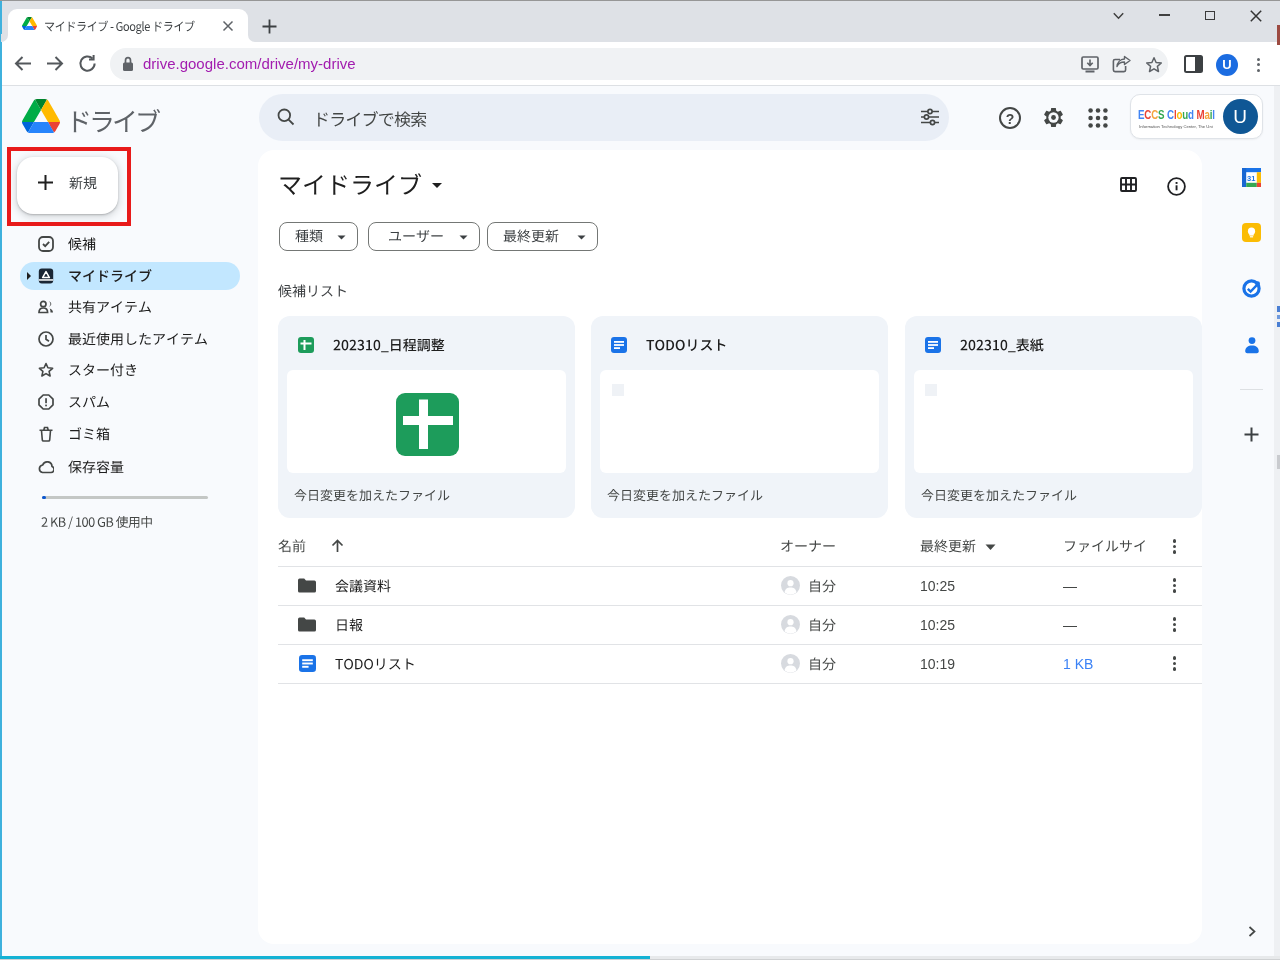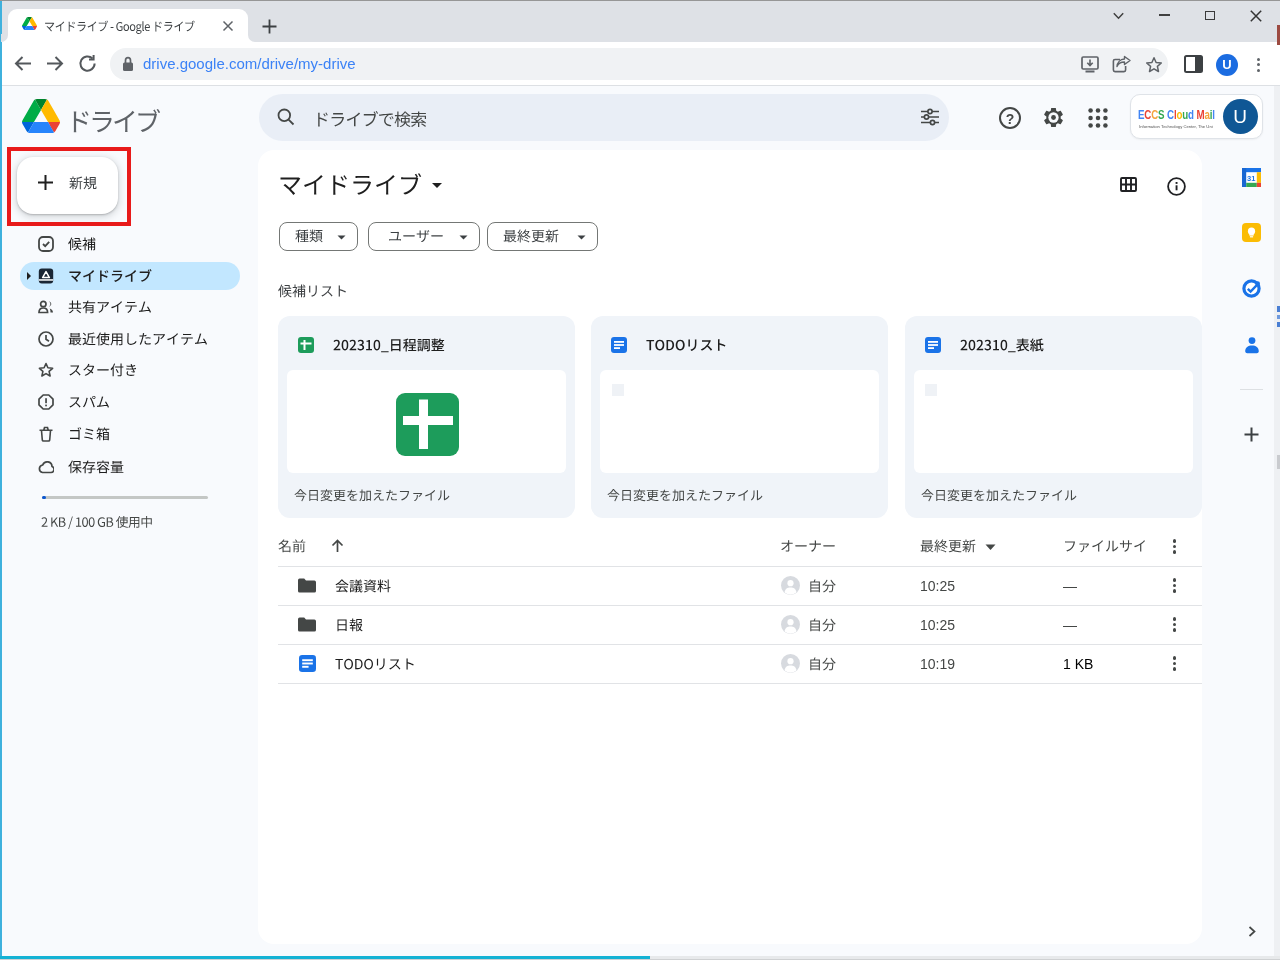--- a/index.html
+++ b/index.html
@@ -44,21 +44,21 @@
   </svg>
 <svg class="abs" style="left:78px;top:54px" width="19" height="19" viewBox="0 0 19 19">
     <path d="M16.6 9.5 A7.1 7.1 0 1 1 14.5 4.5" stroke="#54585c" stroke-width="2" fill="none"></path>
     <path d="M15.6 1 L15.6 5.6 L11 5.6" stroke="#54585c" stroke-width="2" fill="none"></path>
   </svg>
 <div class="abs" style="left:110px;top:48px;width:1058px;height:32px;background:#f0f2f4;border-radius:16px"></div>
 <svg class="abs" style="left:122px;top:56px" width="12" height="16" viewBox="0 0 12 16">
     <rect x="1" y="6.5" width="10" height="8.5" rx="1.5" fill="#5f6368"></rect>
     <path d="M3.5 7 V4.5 A2.5 2.8 0 0 1 8.5 4.5 V7" stroke="#5f6368" stroke-width="1.7" fill="none"></path>
   </svg>
-<div class="abs" style="left:143px;top:48px;width:600px;height:26px;line-height:32px;font-size:15px;color:#3b82f6;letter-spacing:0px">drive.google.com/drive/my-drive</div>
+<div class="abs" style="left:143px;top:48px;width:600px;height:26px;line-height:32px;font-size:15px;color:#a21caf;letter-spacing:0px">drive.google.com/drive/my-drive</div>
 <svg class="abs" style="left:1081px;top:56px" width="18" height="17" viewBox="0 0 18 17">
     <rect x="1" y="1" width="16" height="12" rx="1.2" stroke="#5f6368" stroke-width="1.7" fill="none"></rect>
     <path d="M9 3.5 V9 M6.3 6.8 L9 9.5 L11.7 6.8" stroke="#5f6368" stroke-width="1.6" fill="none"></path>
     <rect x="4.5" y="14.5" width="9" height="2" fill="#5f6368"></rect>
   </svg>
 <svg class="abs" style="left:1112px;top:55px" width="20" height="18" viewBox="0 0 20 18">
     <path d="M8 4.5 H3 A1.6 1.6 0 0 0 1.4 6.1 V15 A1.6 1.6 0 0 0 3 16.6 H12 A1.6 1.6 0 0 0 13.6 15 V11" stroke="#5f6368" stroke-width="1.6" fill="none"></path>
     <path d="M12.5 1.5 L18 5.5 L12.5 9.5 V7 C8 7 6 9 5 11.5 C5.2 7.5 8 4.3 12.5 4 Z" stroke="#5f6368" stroke-width="1.4" fill="none" stroke-linejoin="round"></path>
   </svg>
 <svg class="abs" style="left:1144.5px;top:55.5px" width="18" height="17" viewBox="0 0 18 17">
@@ -360,21 +360,21 @@
   </svg>
 <svg class="abs" style="left:781px;top:654.0px" width="19" height="19" viewBox="0 0 19 19">
     <circle cx="9.5" cy="9.5" r="9.5" fill="#d7dadf"></circle>
     <circle cx="9.5" cy="7.2" r="3.1" fill="#fff"></circle>
     <path d="M3.5 16.5 C4 12.8 6.5 11.5 9.5 11.5 C12.5 11.5 15 12.8 15.5 16.5 A9.5 9.5 0 0 1 3.5 16.5 Z" fill="#fff"></path>
   </svg>
 <svg style="position:absolute;left:808.0px;top:652.8px;overflow:visible" width="30" height="21">
     <path transform="translate(0,16.2)" d="M3 -6.7H11.1V-5.8H3ZM3 -3.7H11.1V-2.7H3ZM3 -0.6H11.1V0.3H3ZM2.3 -9.8H11.9V1.1H10.8V-8.8H3.3V1.1H2.3ZM6.4 -11.8 7.6 -11.6Q7.4 -11 7.1 -10.4Q6.9 -9.7 6.6 -9.3L5.7 -9.5Q5.8 -9.8 5.9 -10.2Q6.1 -10.6 6.2 -11Q6.3 -11.4 6.4 -11.8Z M16.6 -6.5H24.6V-5.4H16.6ZM24.3 -6.5H25.4Q25.4 -6.5 25.4 -6.4Q25.4 -6.3 25.4 -6.2Q25.4 -6 25.4 -6Q25.3 -4.3 25.2 -3.2Q25.1 -2 25 -1.3Q24.9 -0.5 24.8 -0.1Q24.6 0.3 24.5 0.5Q24.2 0.8 24 0.9Q23.7 1 23.4 1Q23 1.1 22.4 1.1Q21.8 1.1 21.1 1Q21.1 0.8 21 0.5Q21 0.2 20.8 -0Q21.5 0 22.1 0Q22.7 0.1 22.9 0.1Q23.1 0.1 23.3 0Q23.4 -0 23.5 -0.1Q23.7 -0.3 23.8 -1Q24 -1.6 24.1 -2.9Q24.2 -4.2 24.3 -6.3ZM18.5 -11.5 19.6 -11.2Q19.1 -10 18.4 -8.9Q17.7 -7.8 16.9 -6.9Q16.1 -6 15.2 -5.4Q15.1 -5.5 15 -5.6Q14.8 -5.8 14.6 -5.9Q14.5 -6.1 14.3 -6.2Q15.2 -6.8 16 -7.6Q16.8 -8.4 17.5 -9.4Q18.1 -10.4 18.5 -11.5ZM23.4 -11.5Q23.8 -10.8 24.3 -10.1Q24.7 -9.3 25.3 -8.7Q25.9 -8 26.5 -7.4Q27.1 -6.8 27.7 -6.4Q27.5 -6.3 27.4 -6.1Q27.2 -6 27 -5.8Q26.9 -5.6 26.8 -5.5Q26.2 -6 25.6 -6.6Q25 -7.2 24.4 -8Q23.8 -8.7 23.3 -9.5Q22.8 -10.3 22.4 -11.1ZM19.6 -6.2H20.7Q20.6 -5 20.3 -3.9Q20.1 -2.8 19.6 -1.9Q19.1 -0.9 18.1 -0.1Q17.2 0.7 15.7 1.2Q15.7 1 15.6 0.9Q15.5 0.7 15.3 0.5Q15.2 0.4 15.1 0.3Q16.4 -0.2 17.3 -0.9Q18.1 -1.6 18.6 -2.4Q19.1 -3.3 19.3 -4.2Q19.5 -5.2 19.6 -6.2Z" fill="#444746"></path>
   </svg>
 <div class="abs" style="left:920px;top:653.5px;width:70px;height:20px;line-height:20px;font-size:14px;color:#444746">10:19</div>
-<div class="abs" style="left:1063px;top:653.5px;width:70px;height:20px;line-height:20px;font-size:14px;color:#000000">1 KB</div>
+<div class="abs" style="left:1063px;top:653.5px;width:70px;height:20px;line-height:20px;font-size:14px;color:#3b82f6">1 KB</div>
 <div class="abs" style="left:1173px;top:656.4px;width:3.2px;height:3.2px;border-radius:50%;background:#444746"></div>
 <div class="abs" style="left:1173px;top:661.9px;width:3.2px;height:3.2px;border-radius:50%;background:#444746"></div>
 <div class="abs" style="left:1173px;top:667.4px;width:3.2px;height:3.2px;border-radius:50%;background:#444746"></div>
 <svg class="abs" style="left:1242px;top:167.5px" width="19" height="19" viewBox="0 0 19 19">
 <rect width="19" height="19" rx="2" fill="#fff"></rect>
 <rect x="0" y="0" width="19" height="4.2" fill="#1a73e8"></rect>
     <rect x="0" y="0" width="4.2" height="19" fill="#1967d2"></rect>
 <rect x="14.8" y="4.2" width="4.2" height="10.6" fill="#fbbc04"></rect>
     <rect x="4.2" y="14.8" width="10.6" height="4.2" fill="#34a853"></rect>
 <rect x="14.8" y="14.8" width="4.2" height="4.2" fill="#ea4335"></rect>

